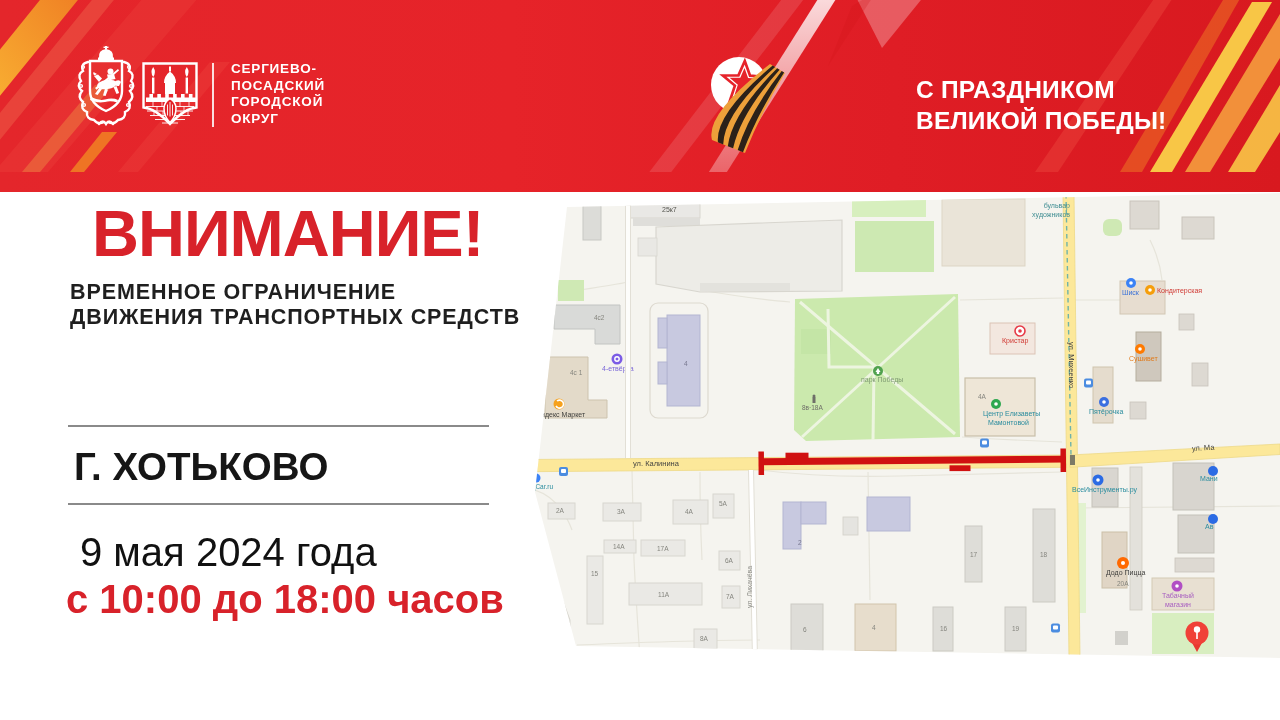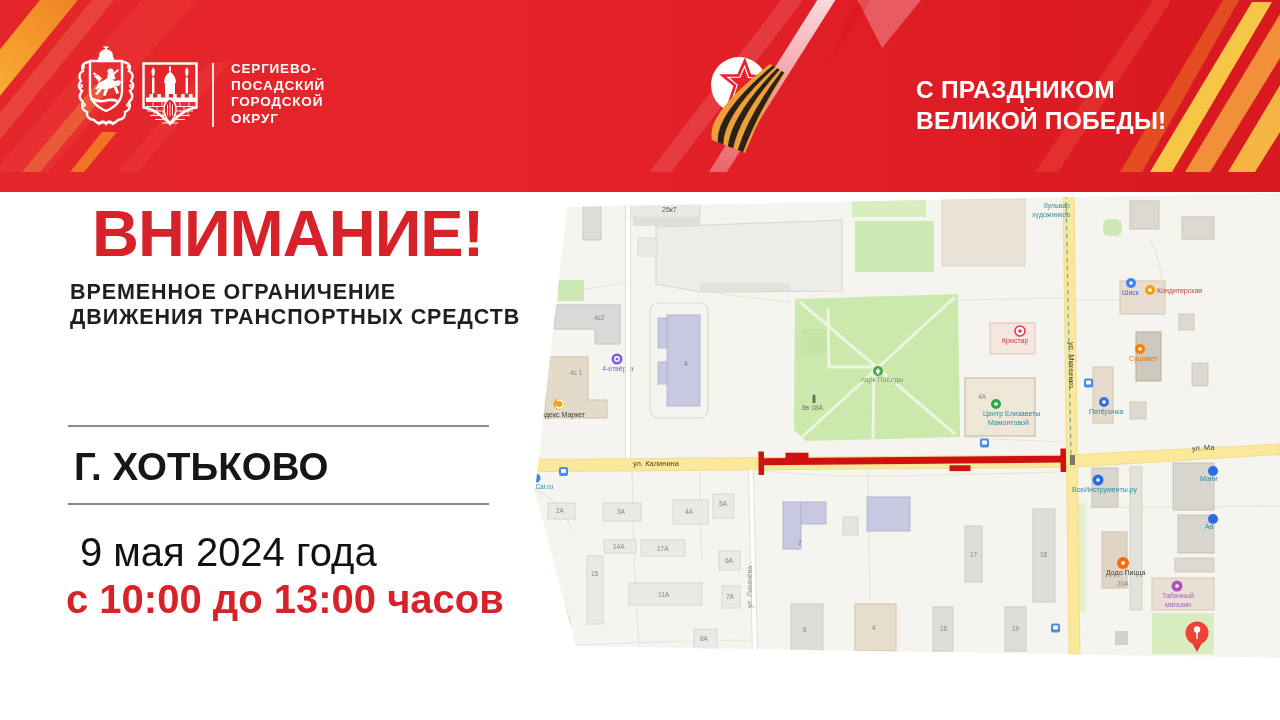--- a/index.html
+++ b/index.html
@@ -144,21 +144,21 @@
 <div class="abs" style="left:70px;top:280px;color:#1f1f1f;font-weight:bold;font-size:21.5px;line-height:25px;letter-spacing:0.9px;">ВРЕМЕННОЕ ОГРАНИЧЕНИЕ<br>ДВИЖЕНИЯ ТРАНСПОРТНЫХ СРЕДСТВ</div>
 
 <div class="abs" style="left:68px;top:425px;width:421px;height:1.5px;background:#8a8a8a;"></div>
 
 <div class="abs" style="left:66px;top:445px;color:#161616;font-weight:bold;font-size:38.5px;letter-spacing:0px;margin-left:8px;">Г. ХОТЬКОВО</div>
 
 <div class="abs" style="left:68px;top:503px;width:421px;height:1.5px;background:#8a8a8a;"></div>
 
 <div class="abs" style="left:66px;top:530px;color:#111;font-size:40px;margin-left:14px;">9 мая 2024 года</div>
 
-<div class="abs" style="left:66px;top:577px;color:#d8222a;font-weight:bold;font-size:40px;">с 10:00 до 13:00 часов</div>
+<div class="abs" style="left:66px;top:577px;color:#d8222a;font-weight:bold;font-size:40px;">с 10:00 до 18:00 часов</div>
 
 <svg id="map" width="750" height="490" viewBox="530 180 750 490" style="position:absolute;left:530px;top:180px;">
 <defs>
   <clipPath id="mapclip">
         <polygon points="567,207 1280,193 1280,658 576,646 535,492"></polygon>
       </clipPath>
 </defs>
 <g clip-path="url(#mapclip)" font-family="Liberation Sans, sans-serif">
 
   <rect x="530" y="180" width="750" height="490" fill="#f5f4ef"></rect>

